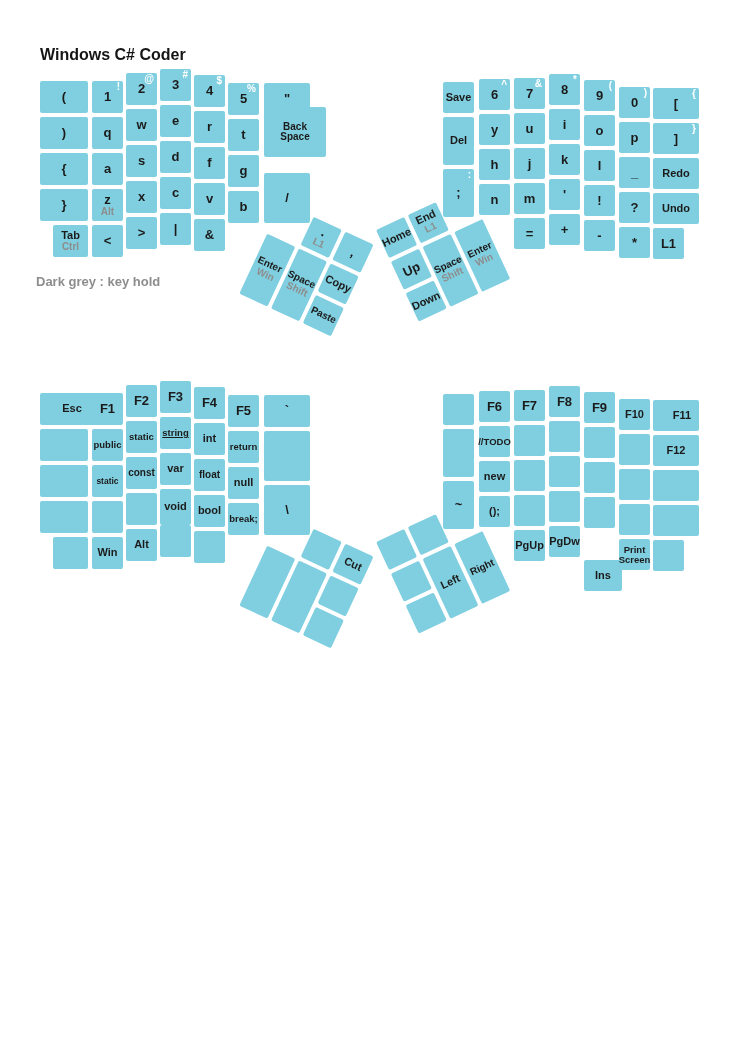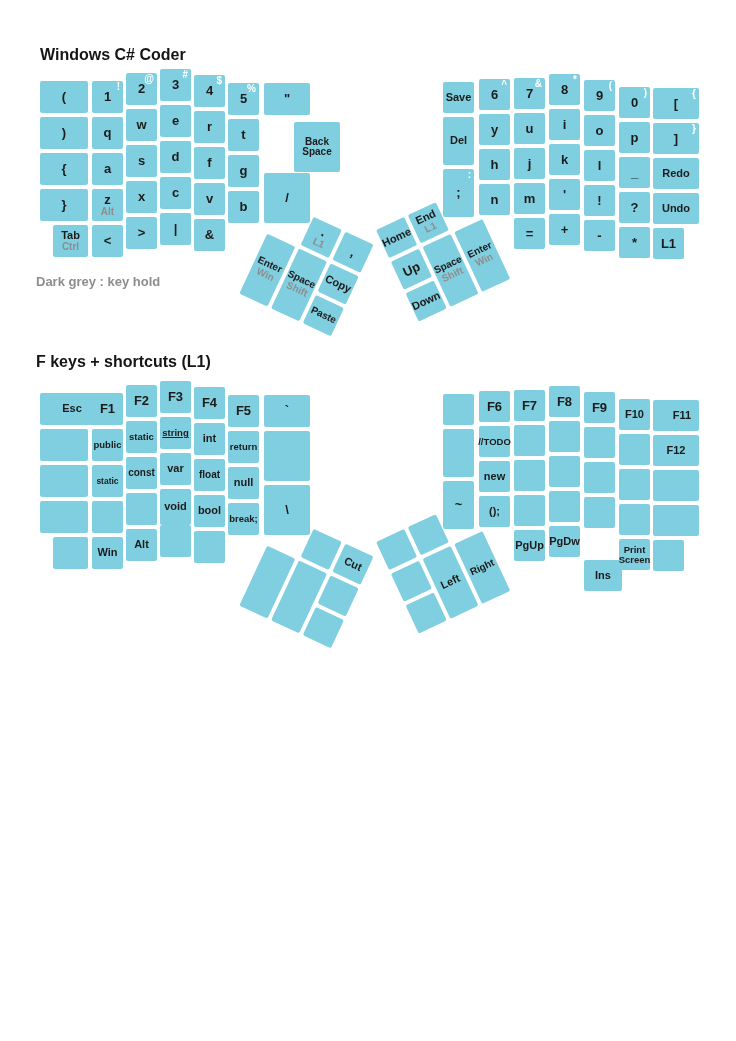--- a/index.html
+++ b/index.html
@@ -19,21 +19,20 @@
   .klabel{font-weight:bold;color:#1b1b1b;white-space:pre-line;line-height:1.02;}
   .khold{font-weight:bold;color:#8d8d8d;font-size:10px;line-height:1.05;margin-top:1px;}
   .kshift{position:absolute;top:0px;right:3px;color:#ffffff;font-weight:bold;font-size:10px;line-height:1.1;}
 </style>
 </head>
 <body>
 
 <div id="page">
   <h1 class="title" id="title-layer1">Windows C# Coder</h1>
   <div id="legend-note">Dark grey : key hold</div>
-  <h2 class="title" id="title-layer2">F keys + shortcuts (L1)</h2>
   <div id="keyboard">
       <div class="section layer-0 sec-left_main">
         <div class="key" style="left: 40px; top: 81px; width: 48px; height: 32px;">
           <span class="klabel" style="font-size: 13px;">(</span>
         </div>
         <div class="key" style="left: 40px; top: 117px; width: 48px; height: 32px;">
           <span class="klabel" style="font-size: 13px;">)</span>
         </div>
         <div class="key" style="left: 40px; top: 153px; width: 48px; height: 32px;">
           <span class="klabel" style="font-size: 13px;">{</span>
@@ -119,21 +118,21 @@
         </div>
         <div class="key" style="left: 228px; top: 155px; width: 31px; height: 32px;">
           <span class="klabel" style="font-size: 13px;">g</span>
         </div>
         <div class="key" style="left: 228px; top: 191px; width: 31px; height: 32px;">
           <span class="klabel" style="font-size: 13px;">b</span>
         </div>
         <div class="key" style="left: 264px; top: 83px; width: 46px; height: 32px;">
           <span class="klabel" style="font-size: 13px;">"</span>
         </div>
-        <div class="key" style="left: 264px; top: 122px; width: 46px; height: 50px; margin-left: 30px;">
+        <div class="key" style="left: 264px; top: 107px; width: 62px; height: 50px;">
           <span class="klabel" style="font-size: 10px;">Back
 Space</span>
         </div>
         <div class="key" style="left: 264px; top: 173px; width: 46px; height: 50px;">
           <span class="klabel" style="font-size: 13px;">/</span>
         </div>
       </div>
       <div class="section layer-0 sec-right_main">
         <div class="key" style="left: 443px; top: 82px; width: 31px; height: 31px;">
           <span class="klabel" style="font-size: 11px;">Save</span>

